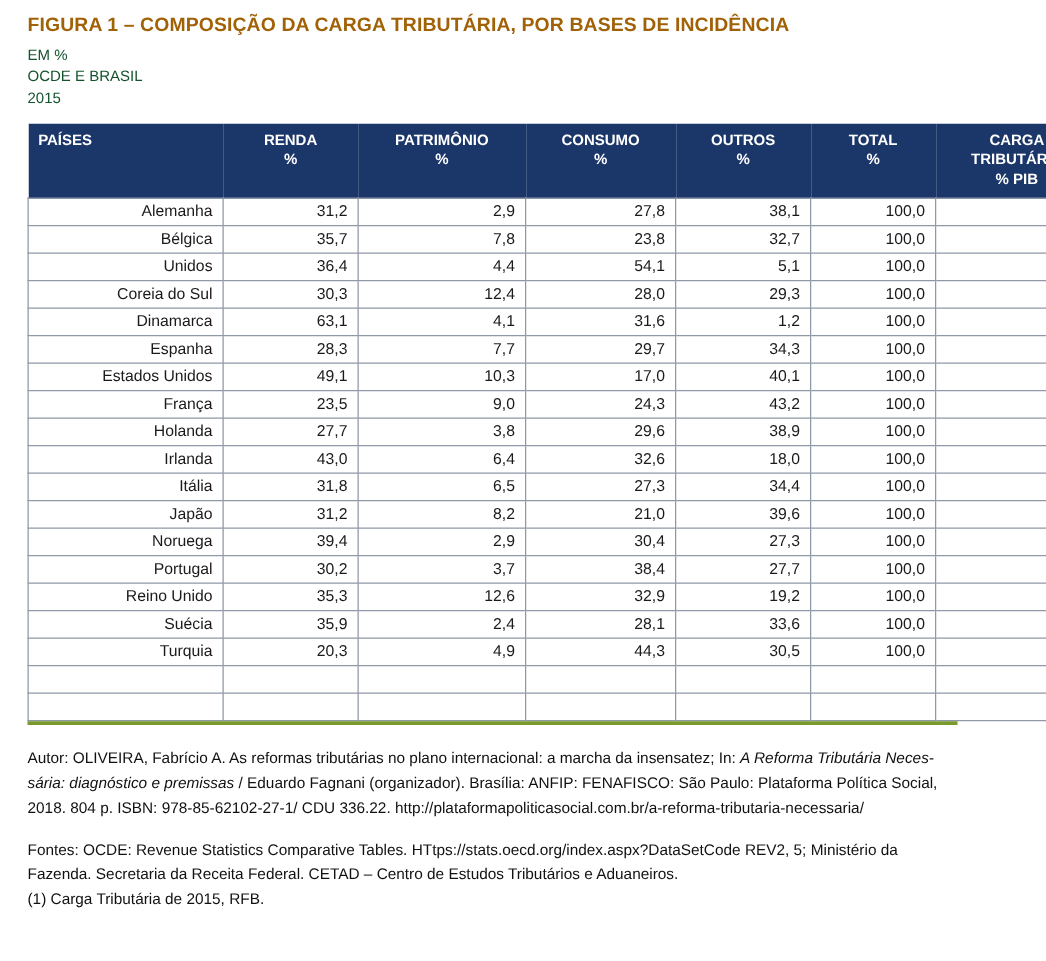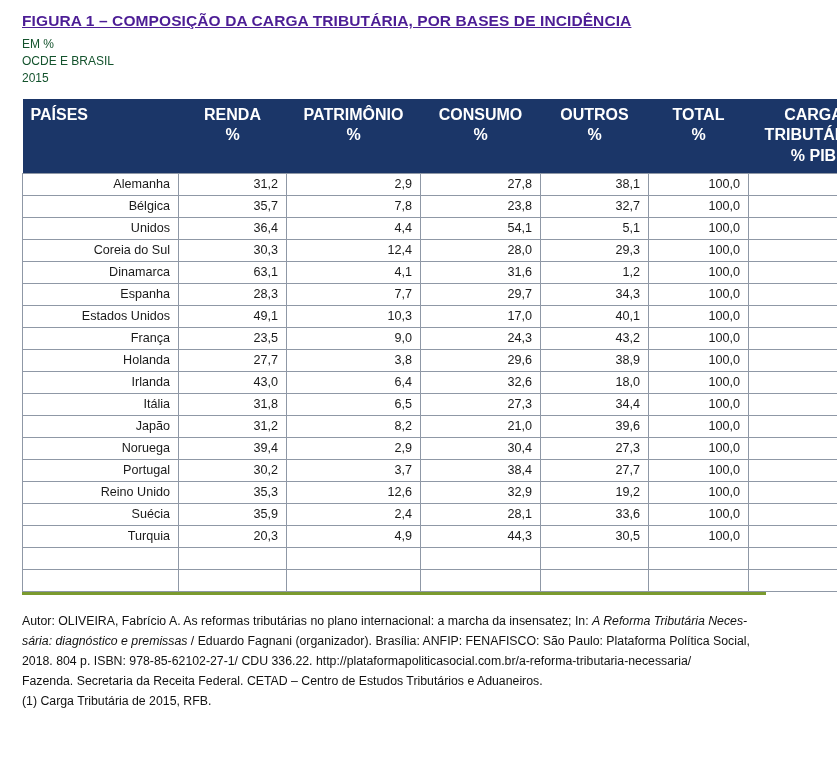--- a/index.html
+++ b/index.html
@@ -18,24 +18,23 @@
     position: relative;
     width: 837px;
     height: 769px;
     box-sizing: border-box;
     padding: 12px 20px 0 22px;
   }
   .fig-title {
     font-size: 15.5px;
     font-weight: bold;
     letter-spacing: 0.1px;
-    color: #4c1d95;
+    color: #a16207;
     margin: 0 0 7px 0;
     white-space: nowrap;
-    text-decoration: underline;
   }
   .subline {
     font-size: 12px;
     color: #14532d;
     margin: 0 0 3px 0;
   }
   .subline.sp1 { margin-top: 1px; }
   .table-wrap {
     margin-top: 14px;
     width: 744px;
@@ -43,21 +42,21 @@
   table.data {
     border-collapse: collapse;
     width: 744px;
     font-size: 12.6px;
     table-layout: fixed;
   }
   table.data thead th {
     background: #1b3668;
     color: #ffffff;
     font-weight: bold;
-    font-size: 16px;
+    font-size: 12px;
     vertical-align: top;
     padding: 6px 8px 7px 8px;
     line-height: 1.28;
     border: none;
   }
   th.c-pais { text-align: left; width: 140px; }
   th.c-num  { }
   th.c-renda { width: 92px; }
   th.c-patri { width: 118px; }
   th.c-cons  { width: 104px; }
@@ -321,17 +320,18 @@
           </tr>
         </tbody>
     </table>
     <div class="brasil-underline"></div>
   </div>
 
   <div class="notes">
     <p><span>Autor: OLIVEIRA, Fabrício A. As reformas tributárias no plano internacional: a marcha da insensatez; In: </span><em>A Reforma Tributária Neces-</em></p>
     <p><em>sária: diagnóstico e premissas</em><span> / Eduardo Fagnani (organizador). Brasília: ANFIP: FENAFISCO: São Paulo: Plataforma Política Social,</span></p>
     <p>2018. 804 p. ISBN: 978-85-62102-27-1/ CDU 336.22. http://plataformapoliticasocial.com.br/a-reforma-tributaria-necessaria/</p>
+    <p class="gap">Fontes: OCDE: Revenue Statistics Comparative Tables. HTtps://stats.oecd.org/index.aspx?DataSetCode REV2, 5; Ministério da</p>
     <p>Fazenda. Secretaria da Receita Federal. CETAD – Centro de Estudos Tributários e Aduaneiros.</p>
     <p>(1) Carga Tributária de 2015, RFB.</p>
   </div>
 
 </div>
 
 </body></html>

